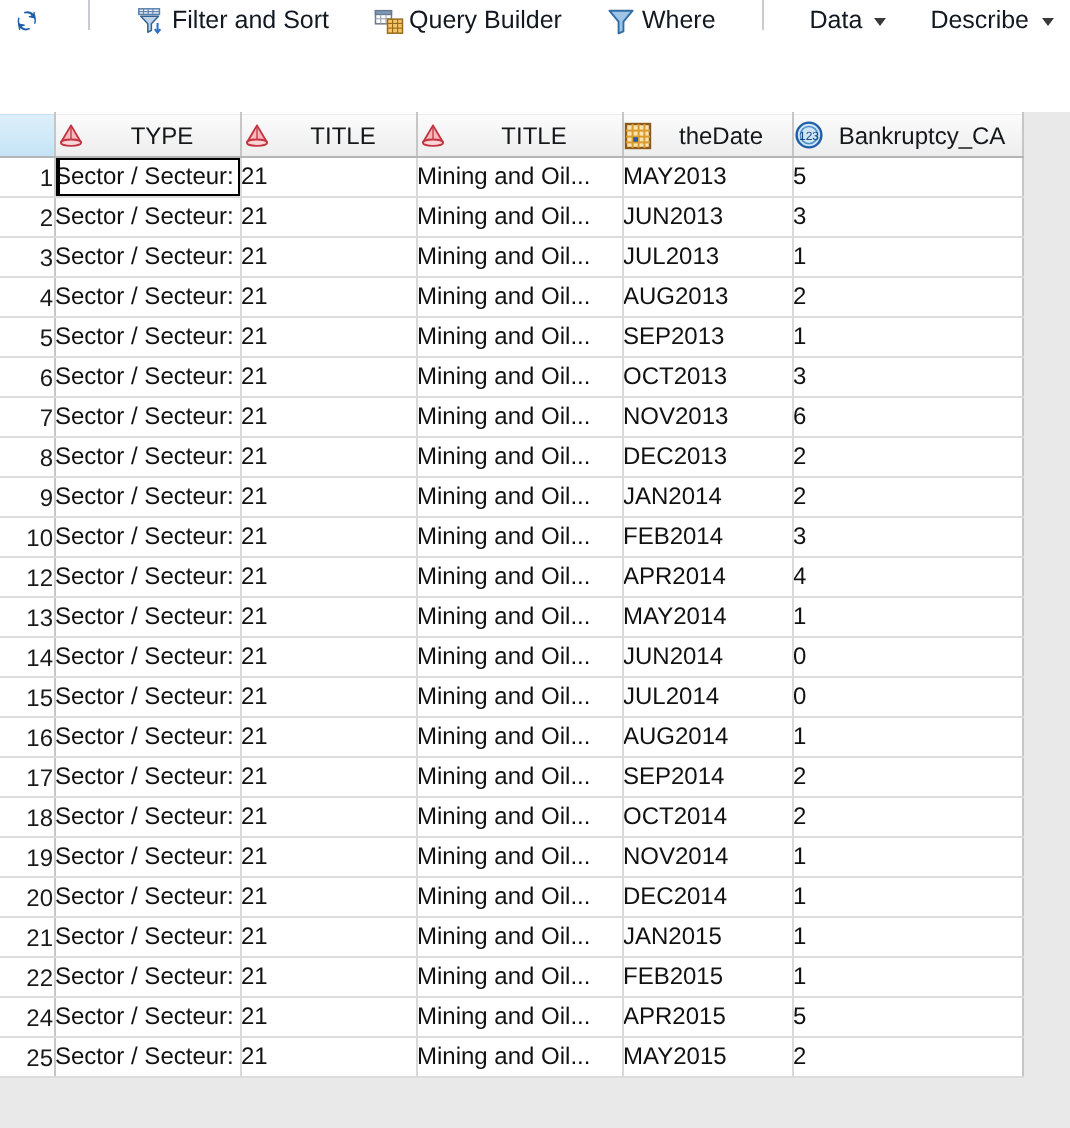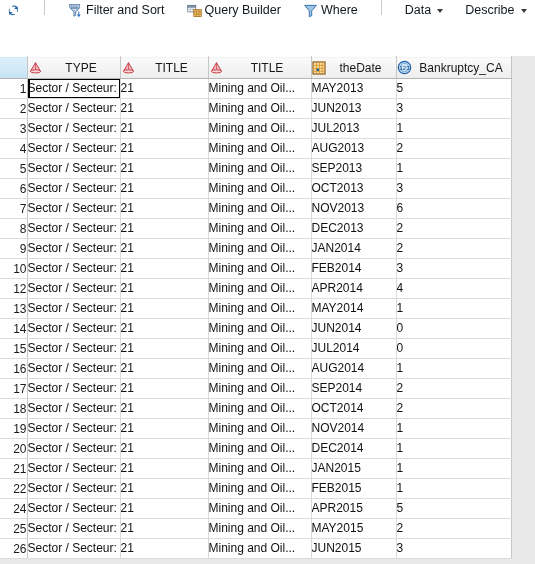--- a/index.html
+++ b/index.html
@@ -522,23 +522,15 @@
           <td class="cell num last">5</td>
         </tr>
         <tr>
           <td class="rownum">25</td>
           <td class="cell txt">Sector / Secteur:</td>
           <td class="cell txt">21</td>
           <td class="cell txt">Mining and Oil...</td>
           <td class="cell num">MAY2015</td>
           <td class="cell num last">2</td>
         </tr>
-        <tr>
-          <td class="rownum">26</td>
-          <td class="cell txt">Sector / Secteur:</td>
-          <td class="cell txt">21</td>
-          <td class="cell txt">Mining and Oil...</td>
-          <td class="cell num">JUN2015</td>
-          <td class="cell num last">3</td>
-        </tr>
       </tbody>
   </table>
 </div>
 
 </body></html>

